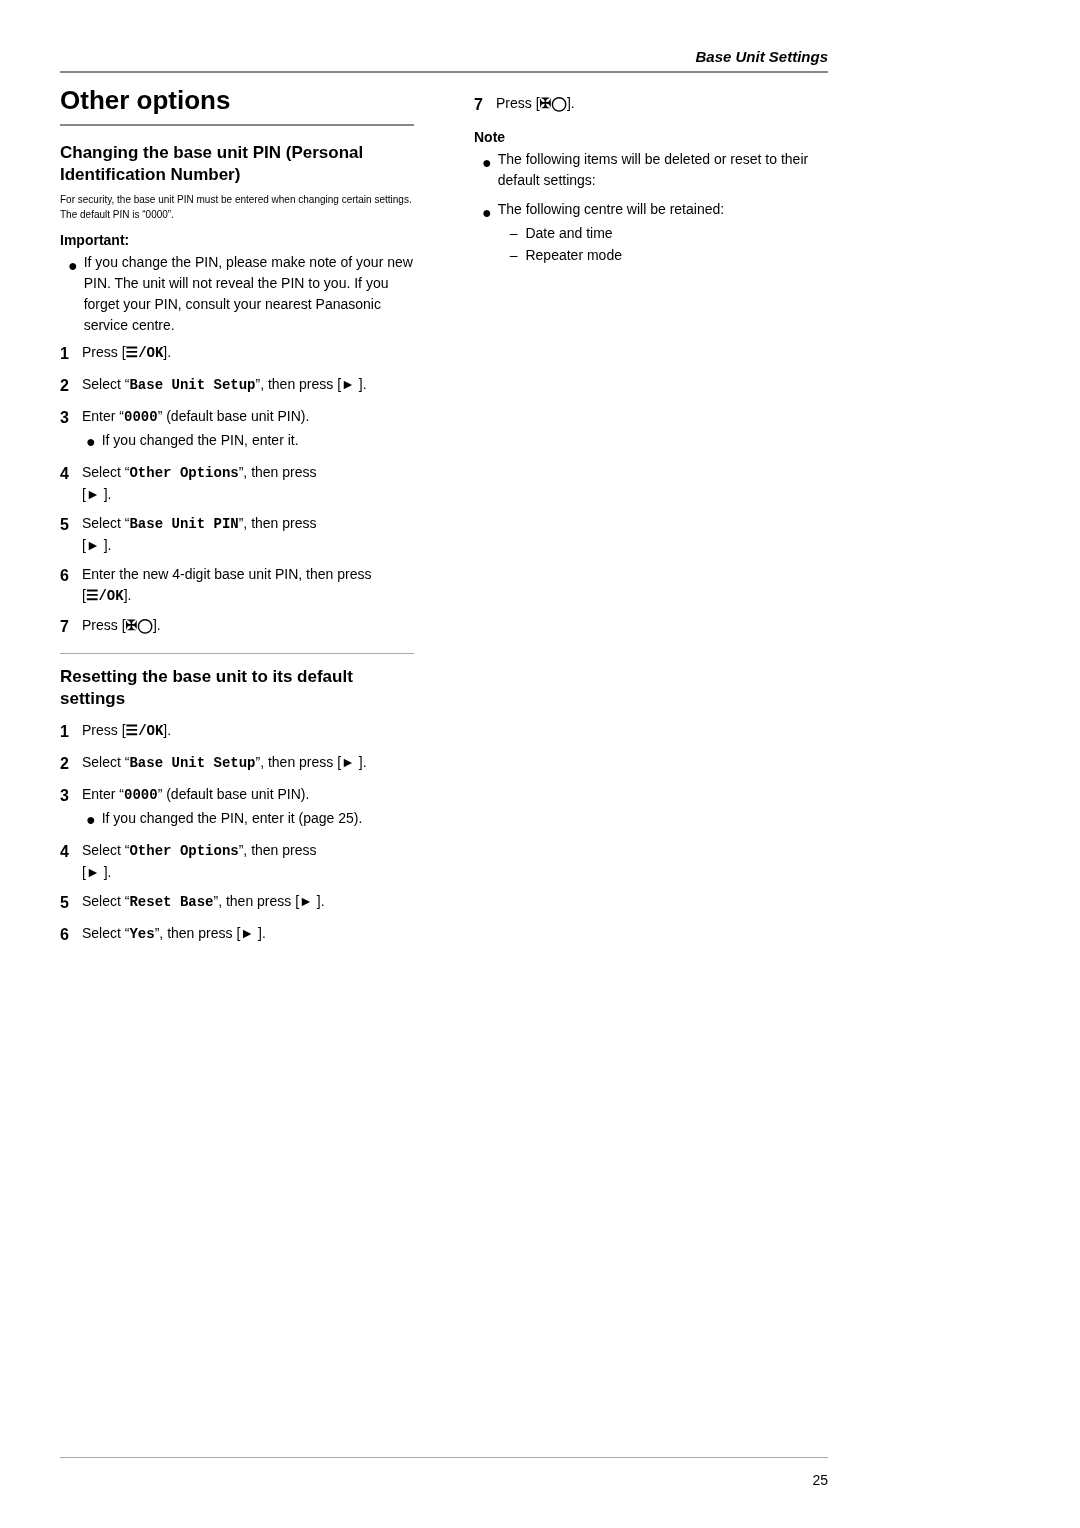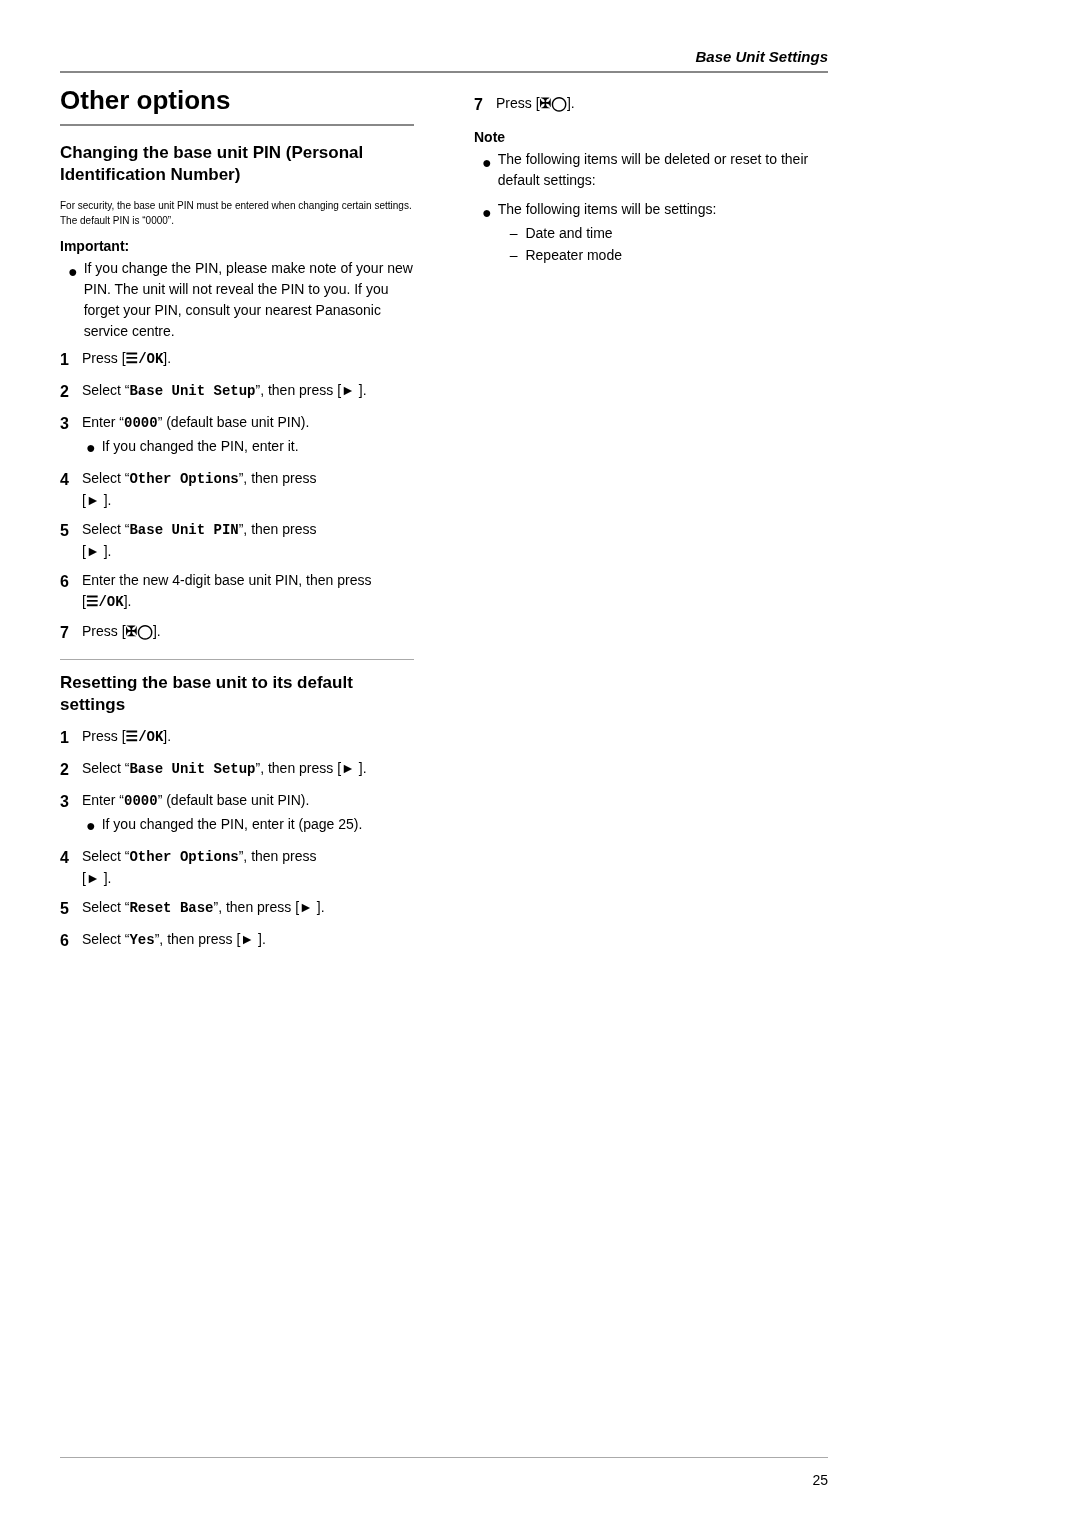--- a/index.html
+++ b/index.html
@@ -44,21 +44,21 @@
       font-size: 26px;
       font-weight: bold;
       border-bottom: 2px solid #888;
       padding-bottom: 8px;
       margin-bottom: 16px;
       margin-top: 12px;
     }
     .subsection-title {
       font-size: 17px;
       font-weight: bold;
-      margin-bottom: 12px;
+      margin-bottom: 6px;
       line-height: 1.3;
     }
     .body-text {
       font-size: 10px;
       line-height: 1.5;
       margin-bottom: 10px;
     }
     .important-label {
       font-weight: bold;
       font-size: 14px;
@@ -294,21 +294,21 @@
           <div>
             <span>The following items will be deleted or reset to their default settings:</span>
             <div class="dash-list">
             </div>
           </div>
         </div>
 
         <div class="bullet-item">
           <span class="bullet">●</span>
           <div>
-            <span>The following items will be settings:</span>
+            <span>The following centre will be retained:</span>
             <div class="dash-list">
               <div class="dash-item">Date and time</div>
               <div class="dash-item">Repeater mode</div>
             </div>
           </div>
         </div>
 
       </div>
 
     </div>

